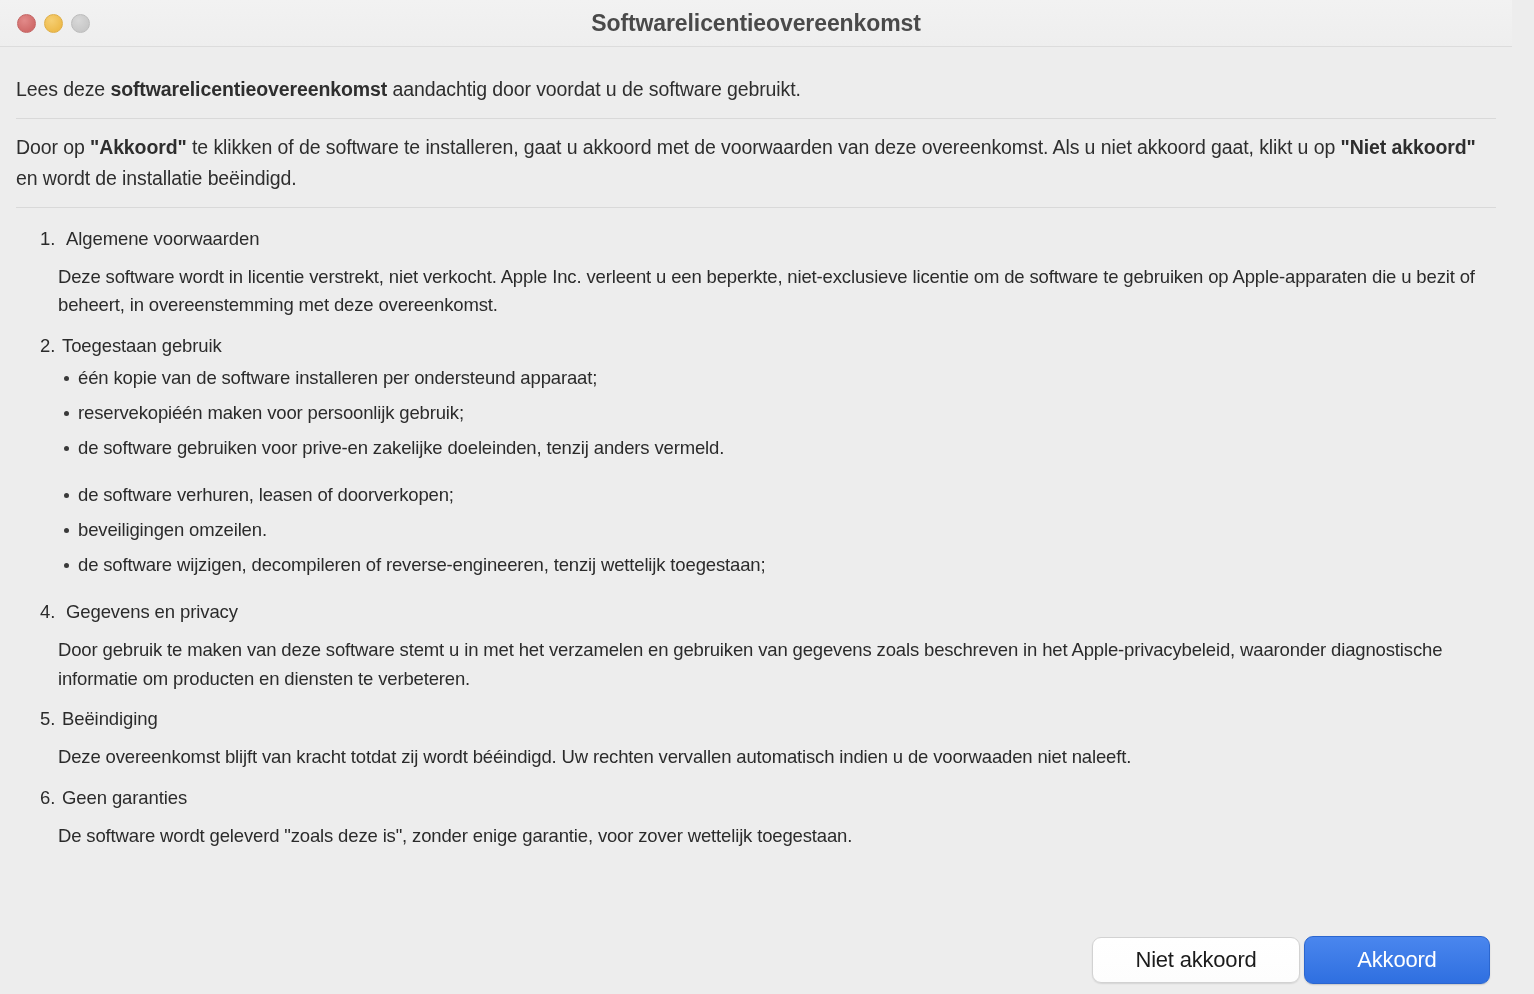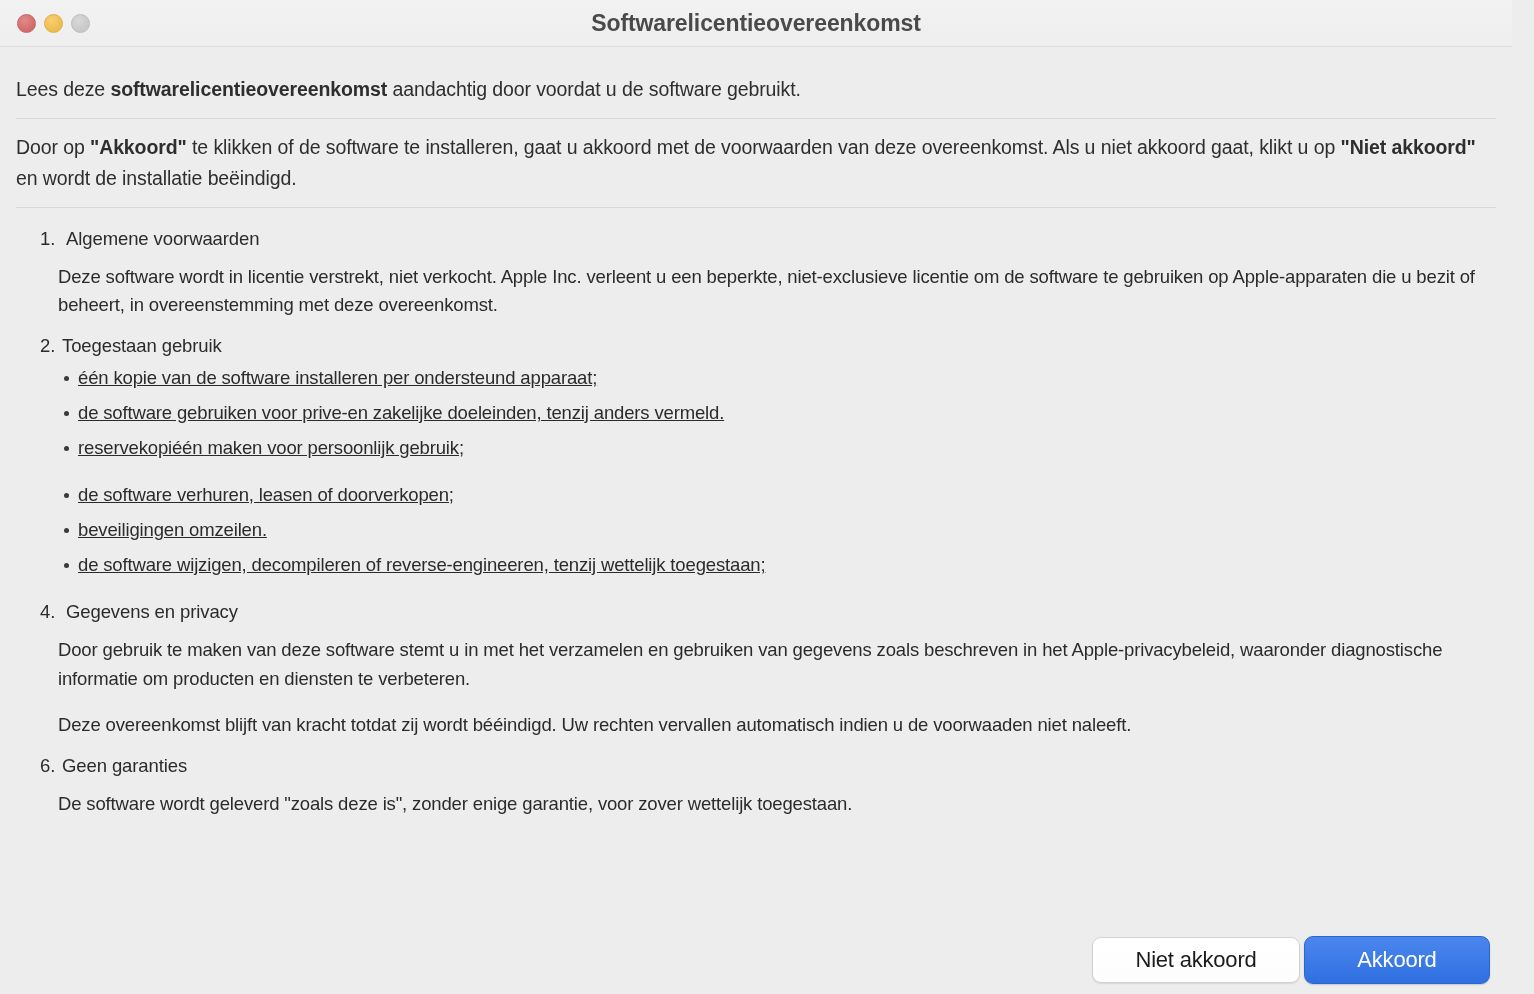--- a/index.html
+++ b/index.html
@@ -143,21 +143,20 @@
     margin: 0;
     padding: 10px 0 2px 0;
   }
   ul.bullets li {
     position: relative;
     font-size: 18.5px;
     color: #2b2b2b;
     padding: 0 0 0 62px;
     margin-bottom: 13px;
     letter-spacing: -0.15px;
-    text-decoration: underline;
   }
   ul.bullets li:before {
     content: "";
     position: absolute;
     left: 48px;
     top: 9px;
     width: 5px;
     height: 5px;
     border-radius: 50%;
     background: #3a3a3a;
@@ -235,35 +234,38 @@
       <div class="section-heading wide-num">
         <span class="num">1.</span><span>Algemene voorwaarden</span>
       </div>
       <p class="section-para">Deze software wordt in licentie verstrekt, niet verkocht. Apple Inc. verleent u een beperkte, niet-exclusieve licentie om de software te gebruiken op Apple-apparaten die u bezit of beheert, in overeenstemming met deze overeenkomst.</p>
 
       <div class="section-heading tight-num">
         <span class="num">2.</span><span>Toegestaan gebruik</span>
       </div>
       <ul class="bullets">
         <li>één kopie van de software installeren per ondersteund apparaat;</li>
+        <li>reservekopiéén maken voor persoonlijk gebruik;</li>
         <li>de software gebruiken voor prive-en zakelijke doeleinden, tenzij anders vermeld.</li>
-        <li>reservekopiéén maken voor persoonlijk gebruik;</li>
       </ul>
 
       <ul class="bullets">
         <li>de software verhuren, leasen of doorverkopen;</li>
         <li>beveiligingen omzeilen.</li>
         <li>de software wijzigen, decompileren of reverse-engineeren, tenzij wettelijk toegestaan;</li>
       </ul>
 
       <div class="section-heading wide-num">
         <span class="num">4.</span><span>Gegevens en privacy</span>
       </div>
       <p class="section-para">Door gebruik te maken van deze software stemt u in met het verzamelen en gebruiken van gegevens zoals beschreven in het Apple-privacybeleid, waaronder diagnostische informatie om producten en diensten te verbeteren.</p>
 
+      <div class="section-heading tight-num">
+        <span class="num">5.</span><span>Beëindiging</span>
+      </div>
       <p class="section-para">Deze overeenkomst blijft van kracht totdat zij wordt bééindigd. Uw rechten vervallen automatisch indien u de voorwaaden niet naleeft.</p>
 
       <div class="section-heading tight-num">
         <span class="num">6.</span><span>Geen garanties</span>
       </div>
       <p class="section-para">De software wordt geleverd "zoals deze is", zonder enige garantie, voor zover wettelijk toegestaan.</p>
 
     </div>
 
     <div class="button-bar">

